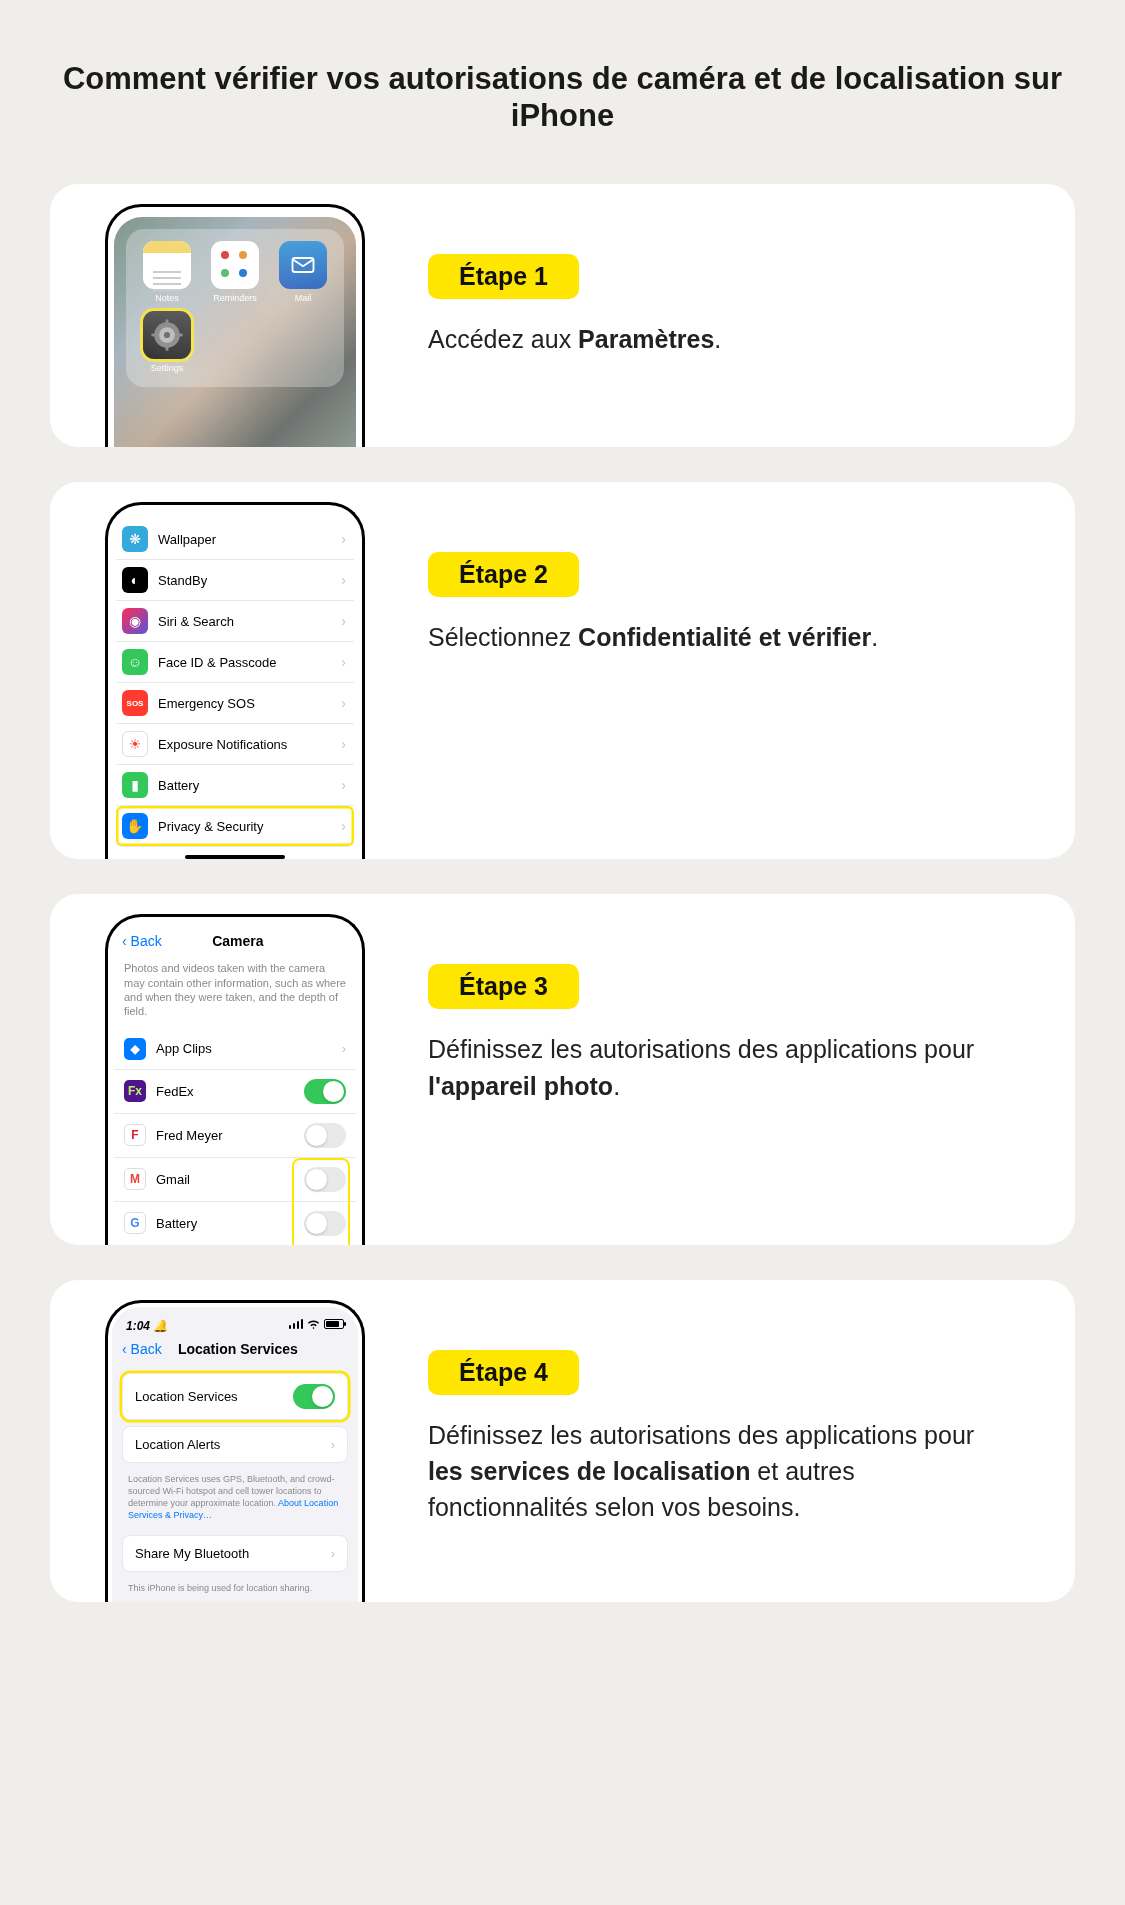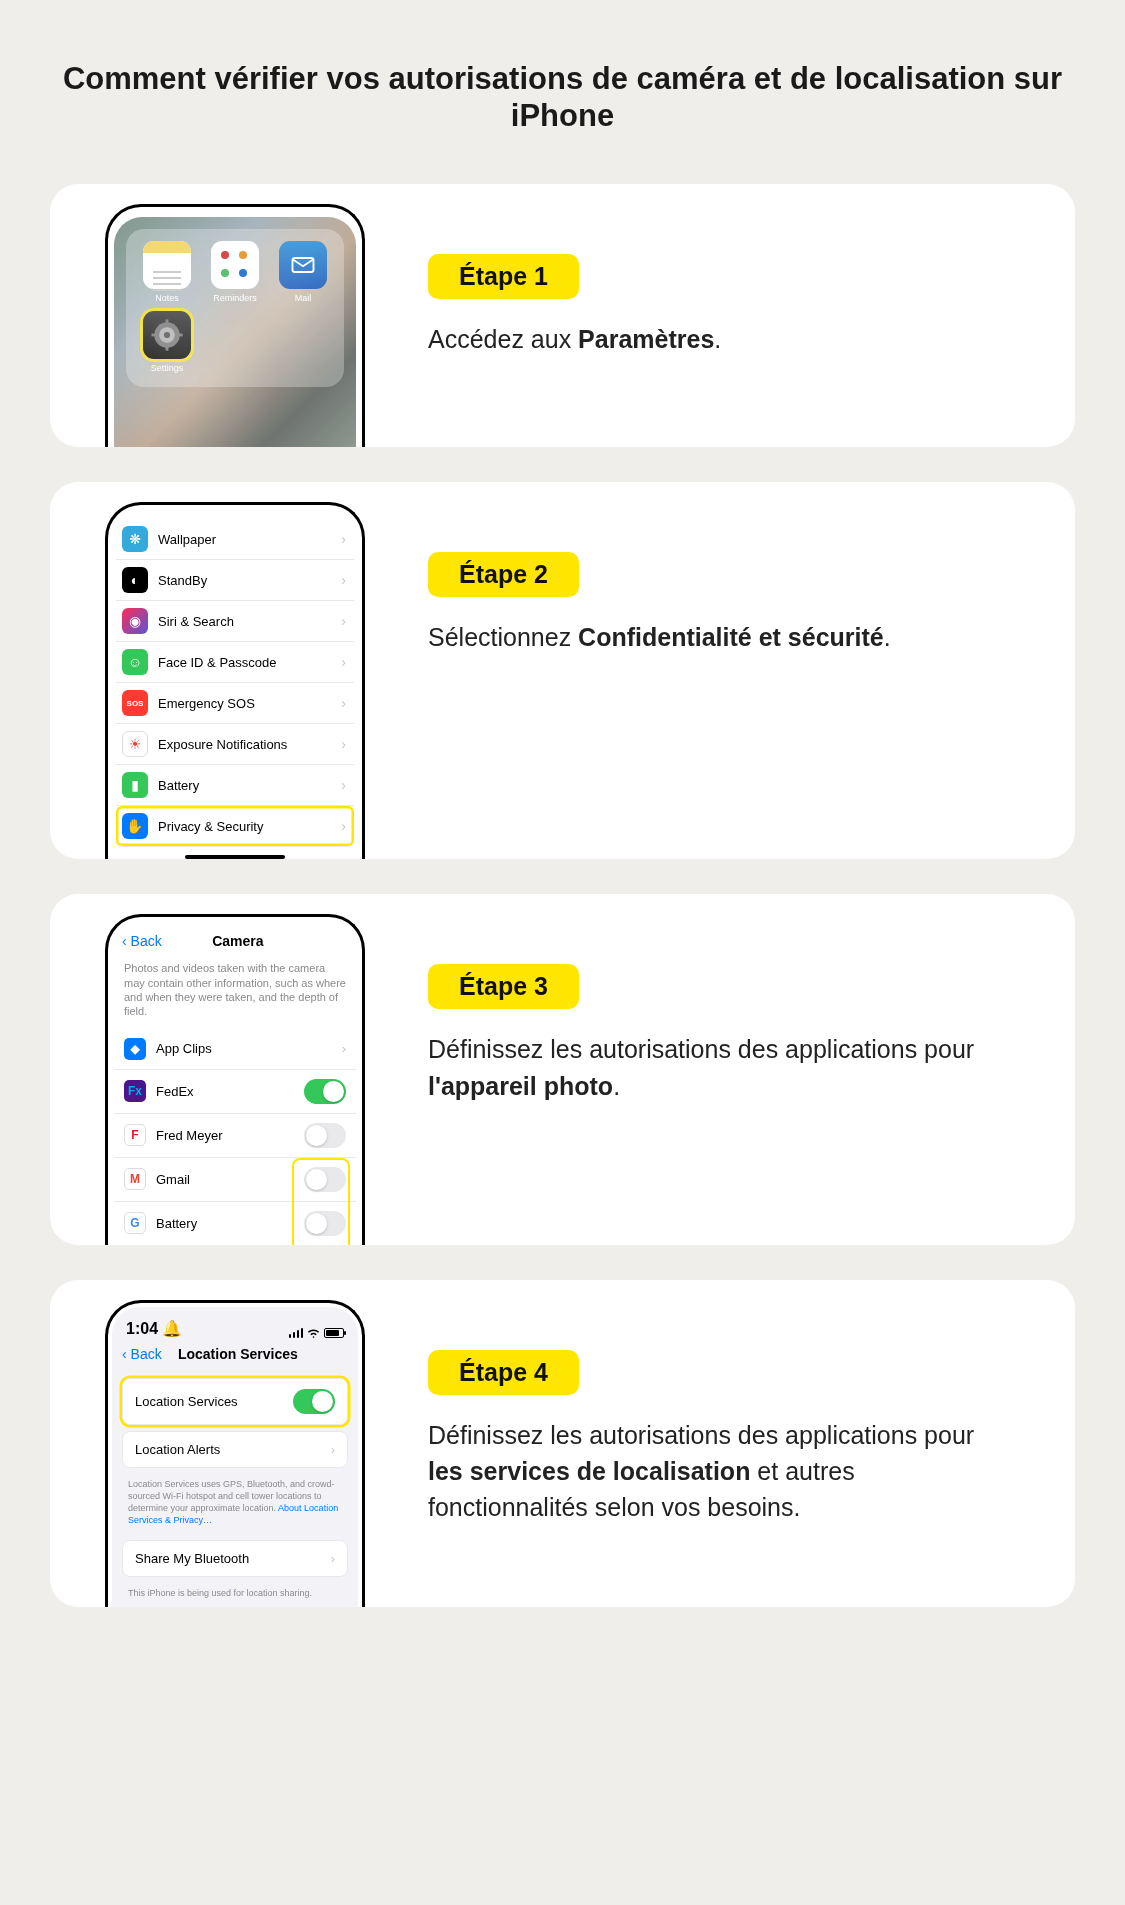--- a/index.html
+++ b/index.html
@@ -123,21 +123,21 @@
   .arow { display:flex; align-items:center; padding:9px 10px; border-top:1px solid #e8e8e8; font-size:13px;}
   .arow:first-child{border-top:none;}
   .aicon{ width:22px;height:22px;border-radius:5px;margin-right:10px;display:flex;align-items:center;justify-content:center;font-size:12px;font-weight:700;}
   .toggle{ margin-left:auto; width:42px;height:25px;border-radius:13px;background:#e9e9eb;position:relative;}
   .toggle::after{content:"";position:absolute;width:21px;height:21px;background:#fff;border-radius:50%;top:2px;left:2px;box-shadow:0 1px 3px rgba(0,0,0,0.2);}
   .toggle.on{background:#34c759;}
   .toggle.on::after{left:19px;}
   .arow .chev{margin-left:auto;color:#c6c6c8;}
 
   
-  .statusbar{display:flex;justify-content:space-between;align-items:flex-end;padding:6px 12px 2px;font-size:16px;font-weight:600;}
+  .statusbar{display:flex;justify-content:space-between;align-items:flex-start;padding:6px 12px 2px;font-size:12px;font-weight:600;font-style:italic;}
   .statusbar .right{display:flex;gap:4px;align-items:center;}
   .section{ margin:6px 8px; background:#fff; border:1px solid #e8e8e8; border-radius:8px; overflow:hidden;}
   .section.highlight{ box-shadow: 0 0 0 2.5px #ffe600;}
   .lrow{ display:flex;align-items:center;padding:10px 12px;font-size:13px;border-top:1px solid #e8e8e8;}
   .lrow:first-child{border-top:none;}
   .lrow .chev{margin-left:auto;color:#c6c6c8;}
   .foot{font-size:9px;color:#8a8a8e;padding:4px 14px 8px;line-height:1.35;}
   .foot a{color:#007aff;text-decoration:none;}
   .screen-bg{background:#f2f2f7;border-radius:28px 28px 0 0;margin:-6px -2px 0;padding:6px 2px 0;}
 
@@ -248,41 +248,41 @@
             <span>Privacy &amp; Security</span>
             <span class="chev">›</span>
           </div>
         </div>
       <div class="homebar"></div>
     </div>
   </div>
   <div class="text-col">
     <div class="badge">Étape 2</div>
     <p class="desc">
-      <span>Sélectionnez </span><b>Confidentialité et sécurité</b><span>.</span>
+      <span>Sélectionnez </span><b>Confidentialité et vérifier</b><span>.</span>
     </p>
   </div>
 </div>
 
 <div class="card">
   <div class="phone-col">
     <div class="phone">
       <div class="navbar">
         <span class="back">‹ <span>Back</span></span>
         <span class="title">Camera</span>
       </div>
       <div class="note">Photos and videos taken with the camera may contain other information, such as where and when they were taken, and the depth of field.</div>
       <div class="applist" id="s3rows" style="position: relative;">
           <div class="arow">
             <div class="aicon" style="background: rgb(0, 122, 255); color: rgb(255, 255, 255);">◆</div>
             <span>App Clips</span>
             <span class="chev">›</span>
           </div>
           <div class="arow">
-            <div class="aicon" style="background: rgb(77, 20, 140); color: #0ea5e9;">Fx</div>
+            <div class="aicon" style="background: rgb(77, 20, 140); color: #bef264;">Fx</div>
             <span>FedEx</span>
             <span class="toggle on"></span>
           </div>
           <div class="arow">
             <div class="aicon" style="background: rgb(255, 255, 255); color: rgb(216, 35, 42); border: 1px solid rgb(221, 221, 221);">F</div>
             <span>Fred Meyer</span>
             <span class="toggle"></span>
           </div>
           <div class="arow">
             <div class="aicon" style="background: rgb(255, 255, 255); color: rgb(234, 67, 53); border: 1px solid rgb(221, 221, 221);">M</div>

